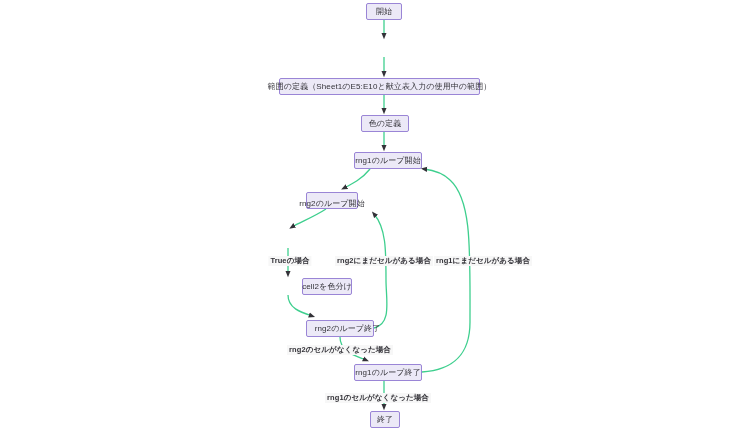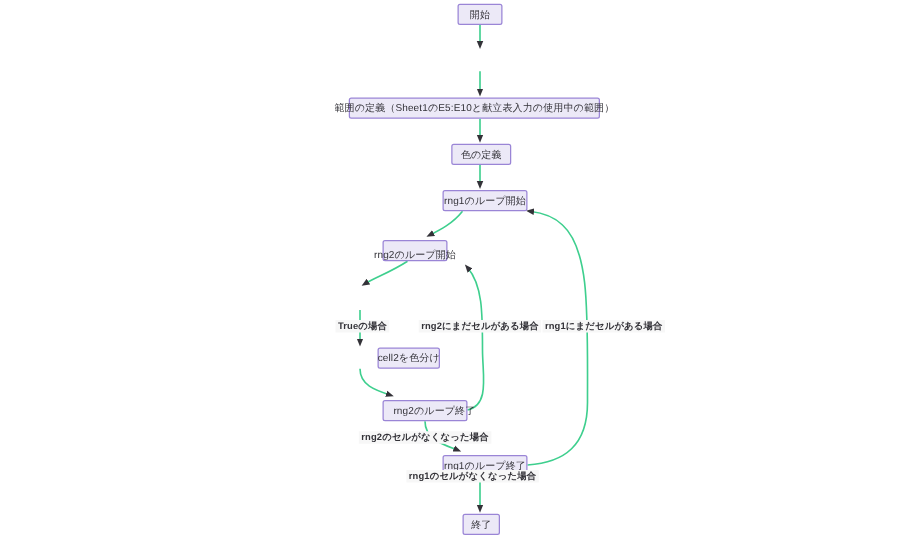--- a/index.html
+++ b/index.html
@@ -133,17 +133,17 @@
   </div>
 
   <div class="edge-label" style="left:483px; top:256px;">
     <span>rng1にまだセルがある場合</span>
   </div>
 
   <div class="edge-label" style="left:340px; top:345px;text-align:center;">
     <span>rng2のセルがなくなった場合</span>
   </div>
 
-  <div class="edge-label" style="left:378px; top:376px;">
+  <div class="edge-label" style="left:378px; top:393px;">
     <span>rng1のセルがなくなった場合</span>
   </div>
 
 </div>
 
 </body></html>

